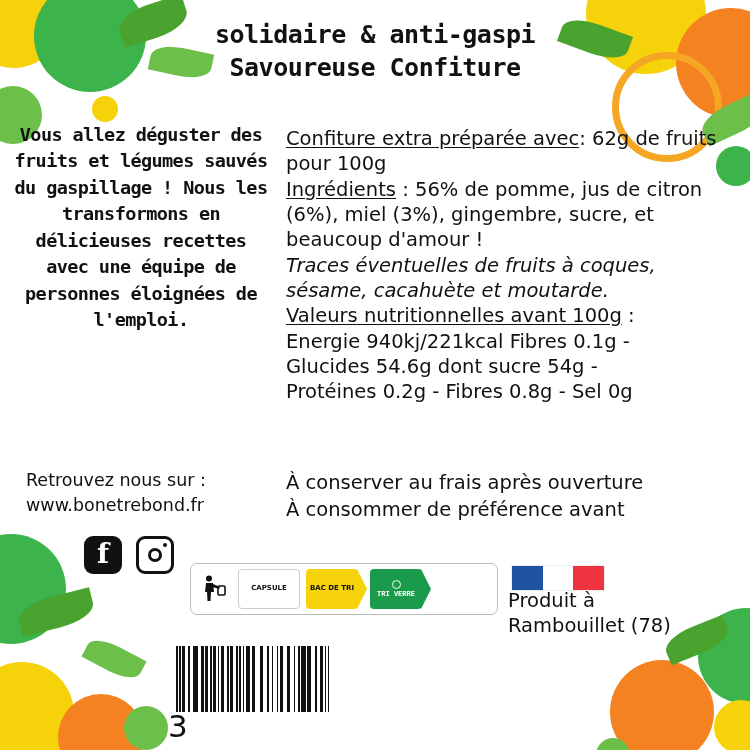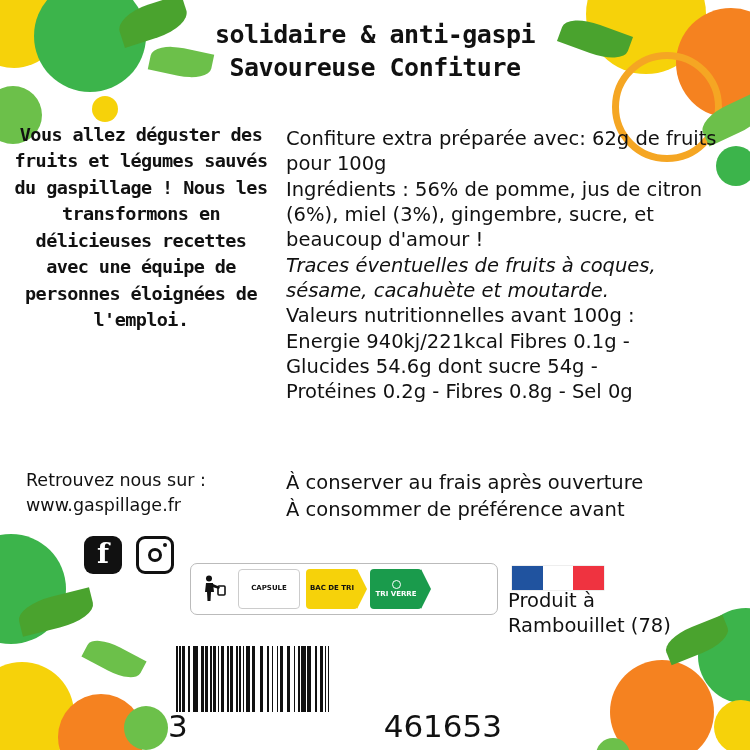--- a/index.html
+++ b/index.html
@@ -65,20 +65,21 @@
   .right-col {
     position: absolute;
     left: 286px;
     top: 126px;
     width: 452px;
     font-size: 19.5px;
     line-height: 1.30;
     color: #111;
   }
   .right-col .u {
+    text-decoration: underline;
     text-underline-offset: 2px;
     text-align: center;
   }
   .right-col .ital {
     font-style: italic;
   }
   .right-col p {
     margin: 0;
   }
 
@@ -202,20 +203,21 @@
   .rc-pot {
     width: 60px;
     border: 1px solid #ccc;
     color: #111;
     background: #fff;
   }
   .rc-tri {
     width: 52px;
     background: #1a9b4c;
     color: #fff;
+    font-family: Liberation Mono, monospace;
   }
   .rc-arrow {
     width: 0;
     height: 0;
     border-top: 20px solid transparent;
     border-bottom: 20px solid transparent;
     border-left: 10px solid #f6d20a;
     margin-left: -4px;
   }
   .rc-arrow2 {
@@ -345,21 +347,21 @@
   <p>Protéines 0.2g - Fibres 0.8g -  Sel 0g</p>
 </div>
 
 <div class="conserve">
   <div>À conserver au frais après ouverture</div>
   <div>À consommer de préférence avant</div>
 </div>
 
 <div class="social-intro">
   <div>Retrouvez nous sur :</div>
-  <div>www.gaspillage.fr</div>
+  <div>www.bonetrebond.fr</div>
 </div>
 
 <div class="social-row">
   <div class="sq-icon fb">f</div>
   <div class="sq-icon ig">
     <span class="ig-circ"></span>
     <span class="ig-dot"></span>
   </div>
 </div>
 
@@ -456,14 +458,13 @@
     <i style="width: 1.55px; background: rgb(17, 17, 17);"></i>
     <i style="width: 3.1px; background: transparent;"></i>
     <i style="width: 3.1px; background: rgb(17, 17, 17);"></i>
     <i style="width: 1.55px; background: transparent;"></i>
     <i style="width: 1.55px; background: rgb(17, 17, 17);"></i>
     <i style="width: 1.55px; background: transparent;"></i>
     <i style="width: 1.55px; background: rgb(17, 17, 17);"></i>
   </div>
 <div class="barcode-digits">
   <span>3</span>
-  <span>461653</span>
 </div>
 
 </body></html>

